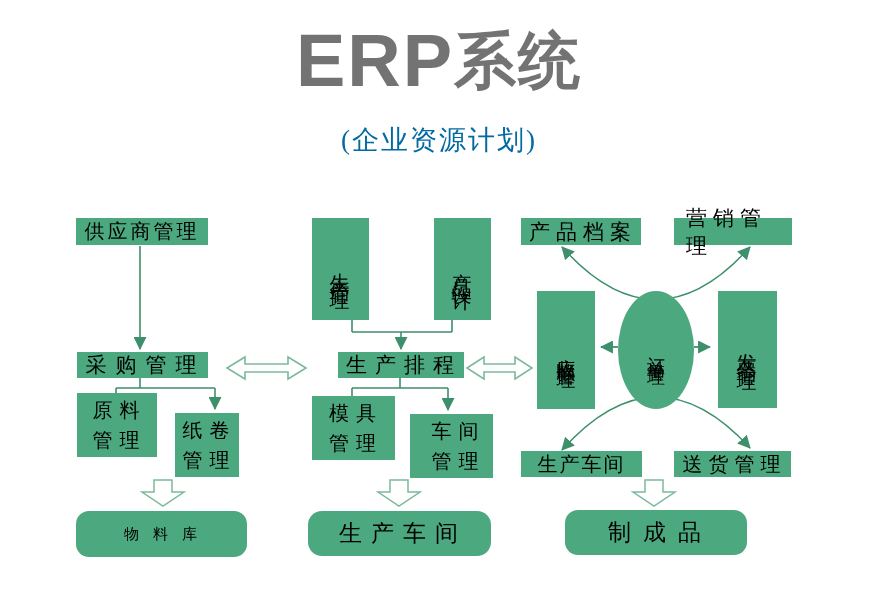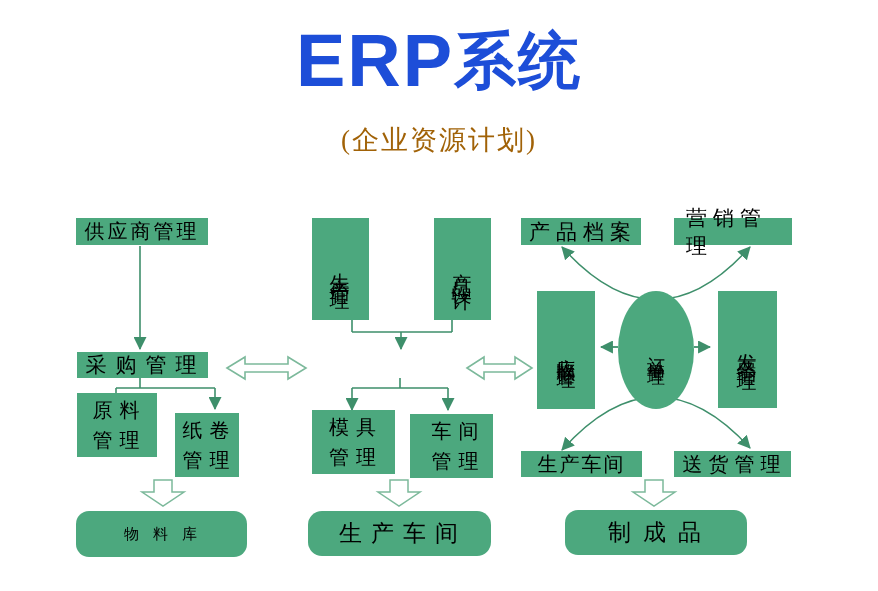--- a/index.html
+++ b/index.html
@@ -2,48 +2,48 @@
 <html><head>
 <meta charset="utf-8">
 <style>
   html,body{margin:0;padding:0;background:#ffffff;}
   #stage{
     position:relative;width:878px;height:591px;background:#ffffff;
     font-family:"Liberation Serif", serif;overflow:hidden;
   }
   
   #title-row{position:absolute;top:24px;left:0;width:100%;text-align:center;
-    color:#1d4ed8;line-height:1;}
+    color:#737373;line-height:1;}
   #title-row .latin{font-family:"Liberation Sans", sans-serif;font-weight:900;
     font-size:74px;letter-spacing:2px;vertical-align:-4px;}
   #title-row .cjk{font-family:"Liberation Serif", serif;font-weight:700;
     font-size:62px;letter-spacing:2px;}
   #subtitle{position:absolute;top:122px;left:0;width:100%;text-align:center;
-    color:#a16207;font-size:27px;letter-spacing:2px;}
+    color:#0369a1;font-size:27px;letter-spacing:2px;}
   
   #wires{position:absolute;left:0;top:0;width:878px;height:591px;}
   
   .box{position:absolute;background:#4ca87e;color:#000000;
     display:flex;align-items:center;justify-content:center;
     font-family:"Liberation Serif", serif;box-sizing:border-box;}
   .rounded{border-radius:13px;}
   .ellipse{border-radius:50%;}
   .vert{writing-mode:vertical-rl;text-orientation:upright;}
   .twoline{white-space:pre-line;text-align:center;line-height:1.5;}
   
   .n-supplier   {left:76px; top:218px;width:132px;height:27px;font-size:20px;letter-spacing:3px;}
   .n-purchasing {left:77px; top:352px;width:131px;height:26px;font-size:21px;letter-spacing:9px;padding-left:6px;}
   .n-raw        {left:77px; top:393px;width:80px; height:64px;font-size:20px;letter-spacing:7px;padding-left:5px;font-family:Liberation Serif, serif;}
   .n-roll       {left:175px;top:413px;width:64px; height:64px;font-size:20px;letter-spacing:7px;padding-left:5px;}
   .n-matwh      {left:76px; top:511px;width:171px;height:46px;font-size:15px;letter-spacing:14px;padding-left:12px;}
   
   .n-prodmgmt   {left:312px;top:218px;width:57px;height:102px;font-size:20px;letter-spacing:6px;}
   .n-design     {left:434px;top:218px;width:57px;height:102px;font-size:20px;letter-spacing:6px;}
   .n-sched      {left:338px;top:352px;width:126px;height:26px;font-size:21px;letter-spacing:8px;padding-left:6px;}
-  .n-mold       {left:312px;top:410px;width:83px;height:64px;font-size:20px;letter-spacing:7px;padding-left:5px;}
+  .n-mold       {left:312px;top:396px;width:83px;height:64px;font-size:20px;letter-spacing:7px;padding-left:5px;}
   .n-wkshopmgmt {left:410px;top:414px;width:83px;height:64px;font-size:20px;letter-spacing:7px;padding-left:14px;}
   .n-prodwkshop {left:308px;top:511px;width:183px;height:45px;font-size:23px;letter-spacing:9px;padding-left:7px;border-radius:14px;}
   
   .n-archive    {left:521px;top:218px;width:120px;height:27px;font-size:21px;letter-spacing:6px;padding-left:4px;}
   .n-marketing  {left:674px;top:218px;width:118px;height:27px;font-size:21px;letter-spacing:6px;padding-left:12px;}
   .n-receivables{left:537px;top:291px;width:58px;height:118px;font-size:19px;letter-spacing:3px;}
   .n-order      {left:618px;top:291px;width:76px;height:118px;font-size:18px;letter-spacing:4px;}
   .n-invoice    {left:718px;top:291px;width:59px;height:117px;font-size:20px;letter-spacing:6px;}
   .n-fgmgmt     {left:521px;top:451px;width:121px;height:26px;font-size:20px;letter-spacing:2px;}
   .n-delivery   {left:674px;top:451px;width:117px;height:26px;font-size:20px;letter-spacing:6px;padding-left:4px;}
@@ -96,20 +96,21 @@
   <div class="box n-supplier">供应商管理</div>
   <div class="box n-purchasing">采购管理</div>
   <div class="box n-raw twoline">原料
 管理</div>
   <div class="box n-roll twoline">纸卷
 管理</div>
   <div class="box n-matwh rounded">物料库</div>
 
   <div class="box n-prodmgmt vert">生产管理</div>
   <div class="box n-design vert">产品设计</div>
+  <div class="box n-sched">生产排程</div>
   <div class="box n-mold twoline">模具
 管理</div>
   <div class="box n-wkshopmgmt twoline">车间
 管理</div>
   <div class="box n-prodwkshop rounded">生产车间</div>
 
   <div class="box n-archive">产品档案</div>
   <div class="box n-marketing">营销管理</div>
   <div class="box n-receivables vert">应收款管理</div>
   <div class="box n-order ellipse vert">订单管理</div>

